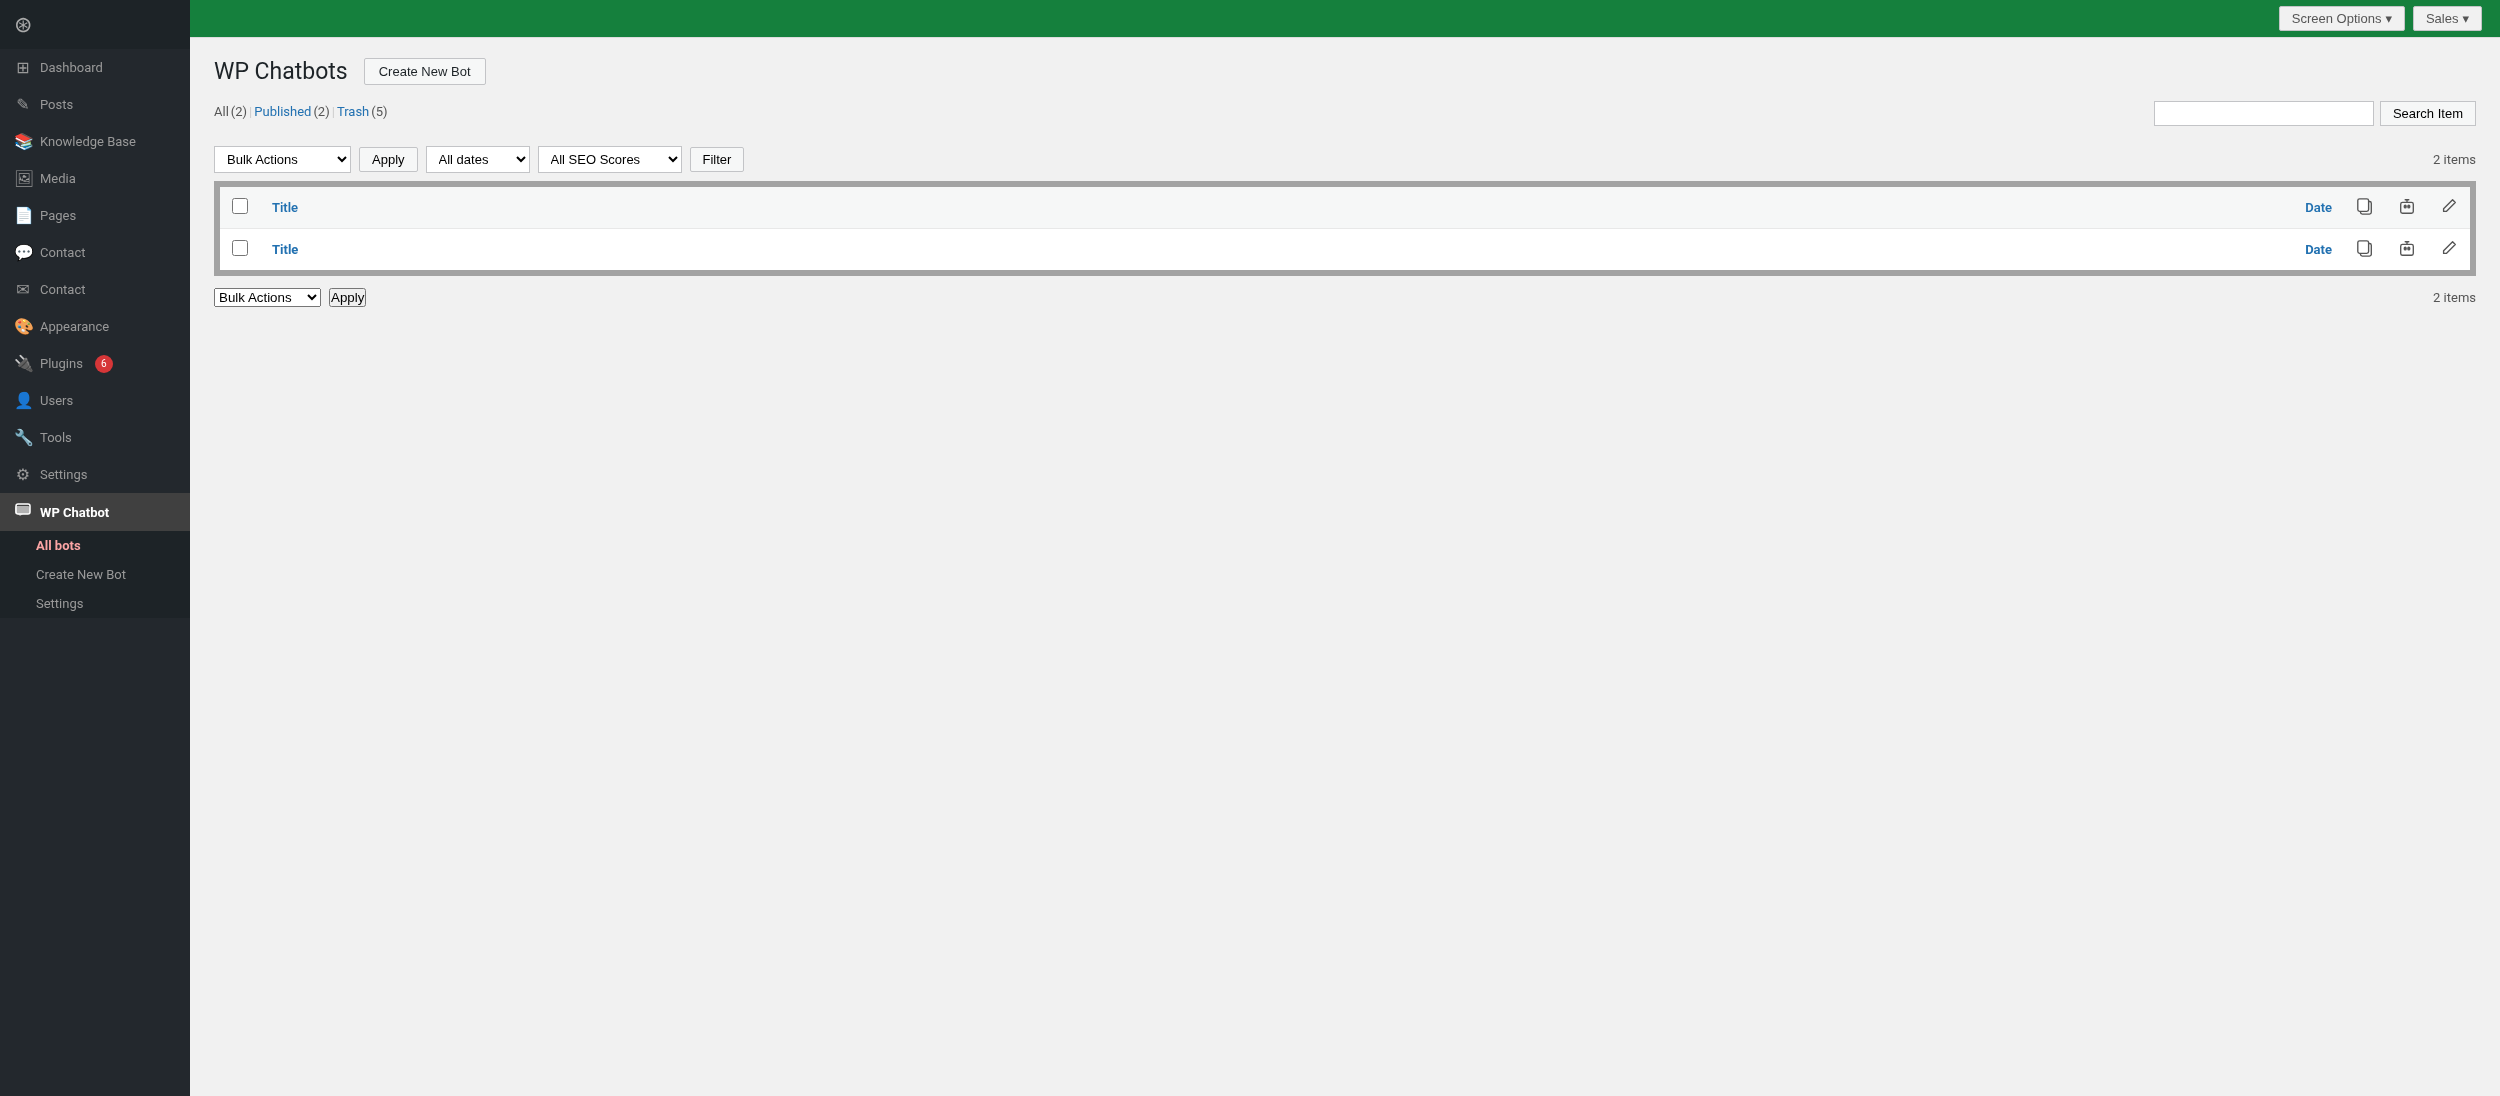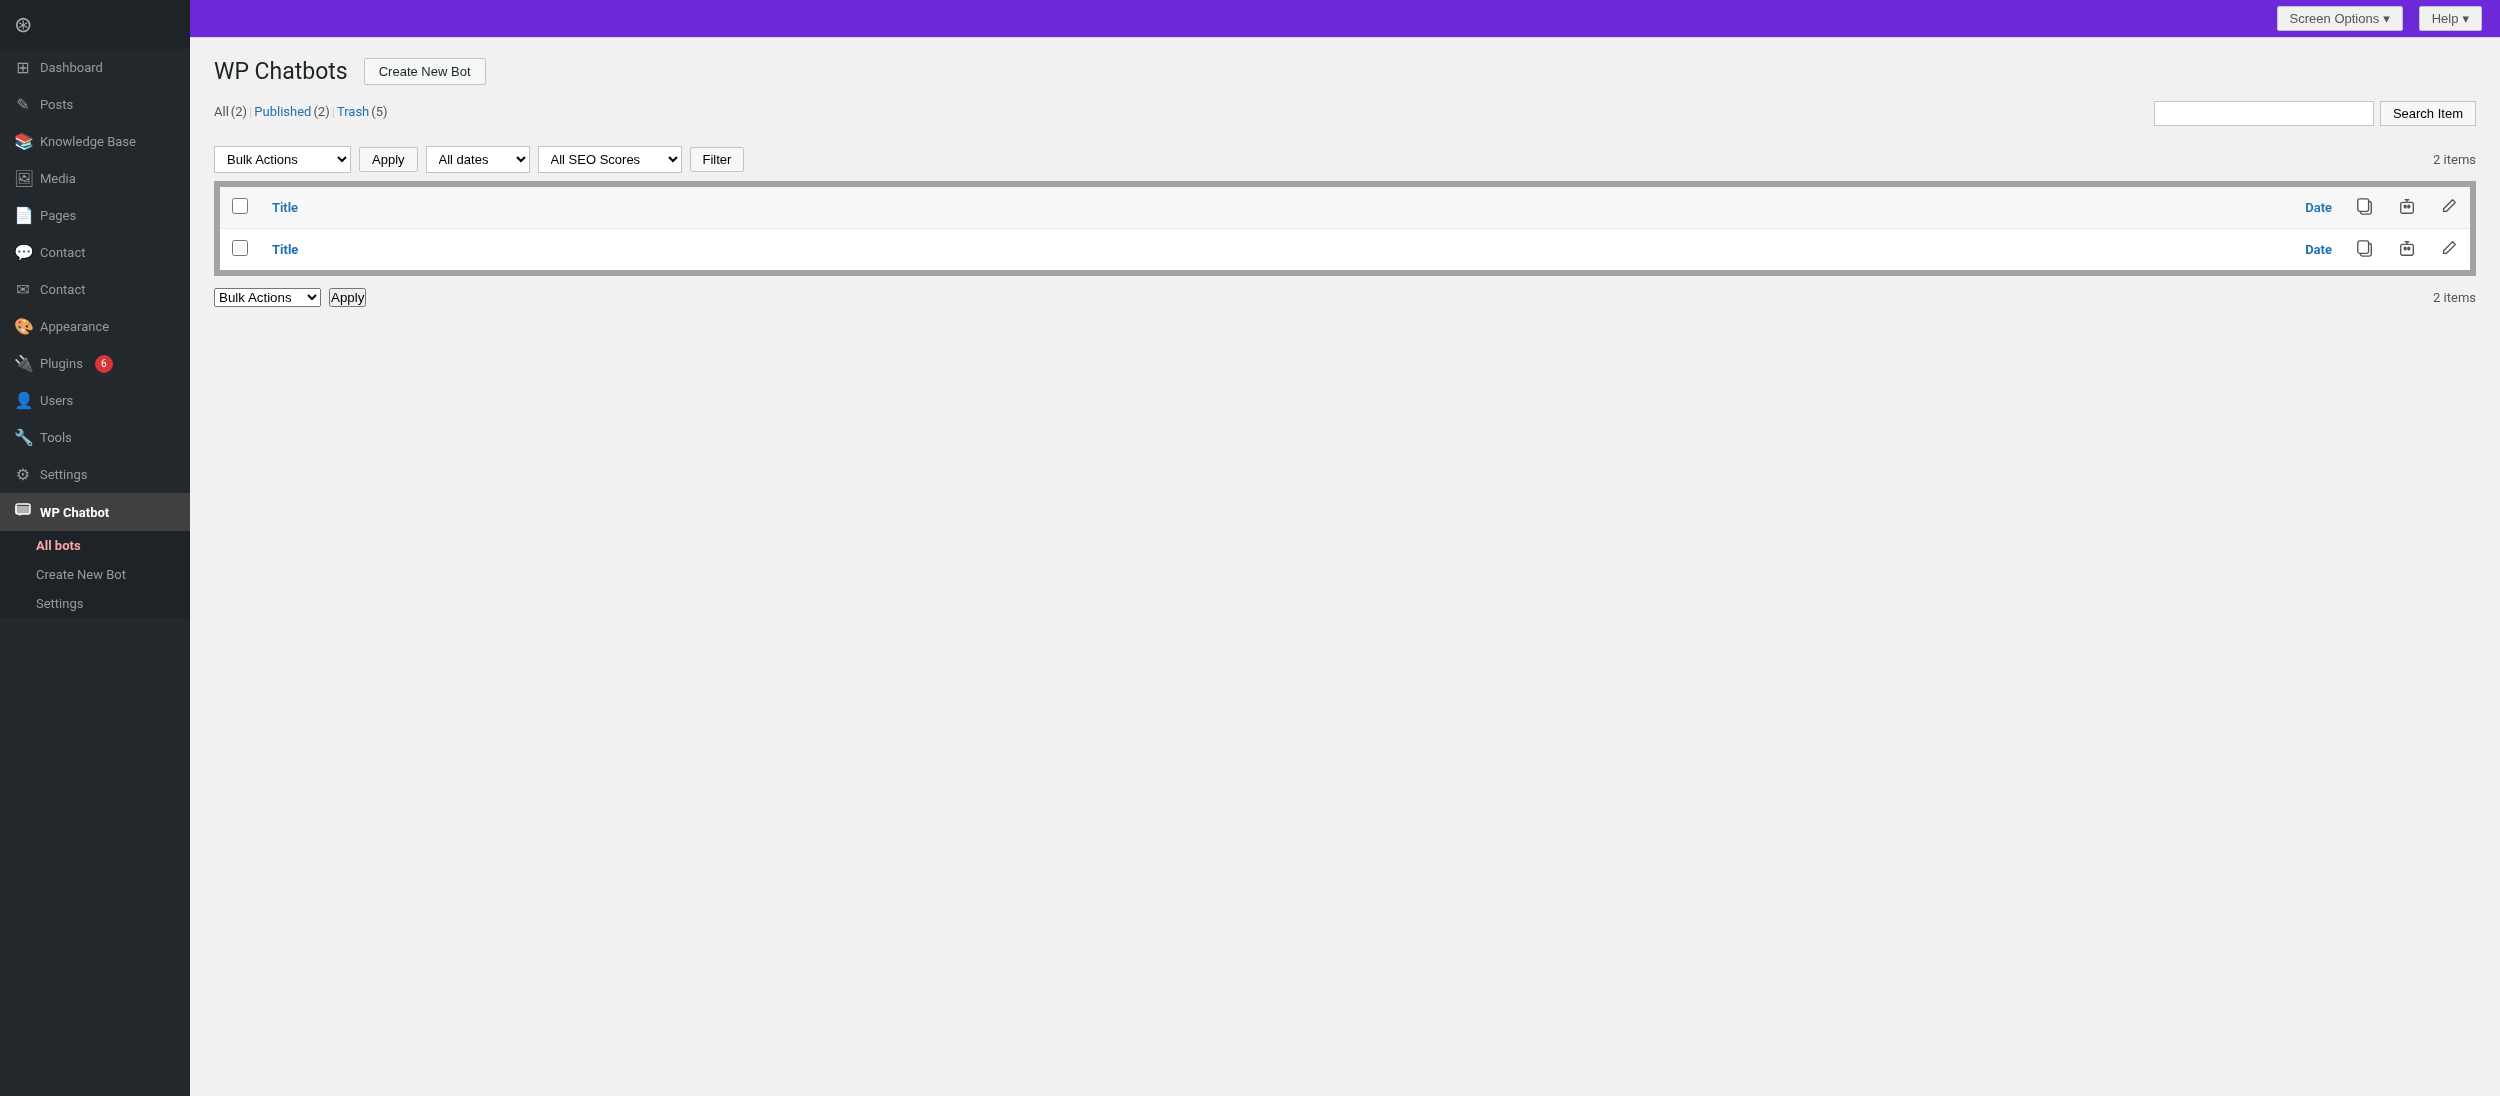--- a/index.html
+++ b/index.html
@@ -61,27 +61,27 @@
     .submenu-item.active { color: #fca5a5; font-weight: 700; }
 
     
     #main {
       flex: 1;
       display: flex;
       flex-direction: column;
       overflow: hidden;
     }
     #topbar {
-      background: #6d28d9;
+      background: #15803d;
       display: flex;
       align-items: center;
       justify-content: flex-end;
       padding: 6px 18px;
       border-bottom: 1px solid #ddd;
-      gap: 16px;
+      gap: 8px;
     }
     .topbar-btn {
       background: #f1f1f1;
       border: 1px solid #c3c4c7;
       color: #555;
       padding: 4px 12px;
       font-size: 13px;
       cursor: pointer;
       display: flex;
       align-items: center;
@@ -319,21 +319,21 @@
 </div>
 
 <div id="main">
 
   <div id="topbar">
     <button class="topbar-btn">
       <span>Screen Options</span>
       <span>▾</span>
     </button>
     <button class="topbar-btn">
-      <span>Help</span>
+      <span>Sales</span>
       <span>▾</span>
     </button>
   </div>
 
   <div id="content">
 
     <div class="page-header">
       <h1 class="page-title">WP Chatbots</h1>
       <button class="btn-primary">Create New Bot</button>
     </div>

